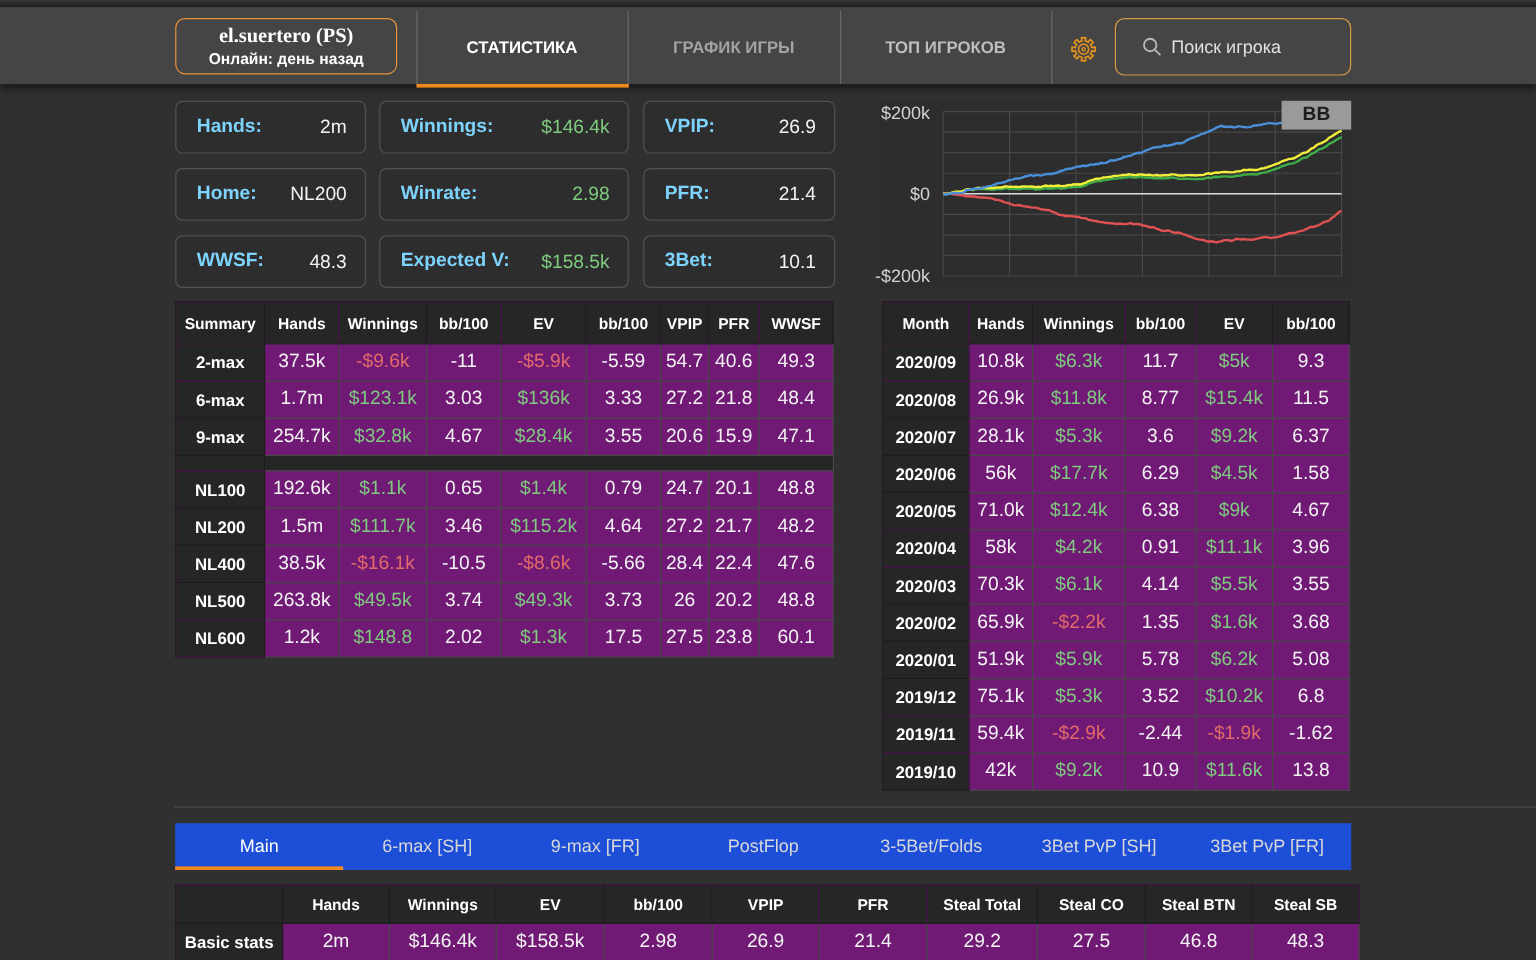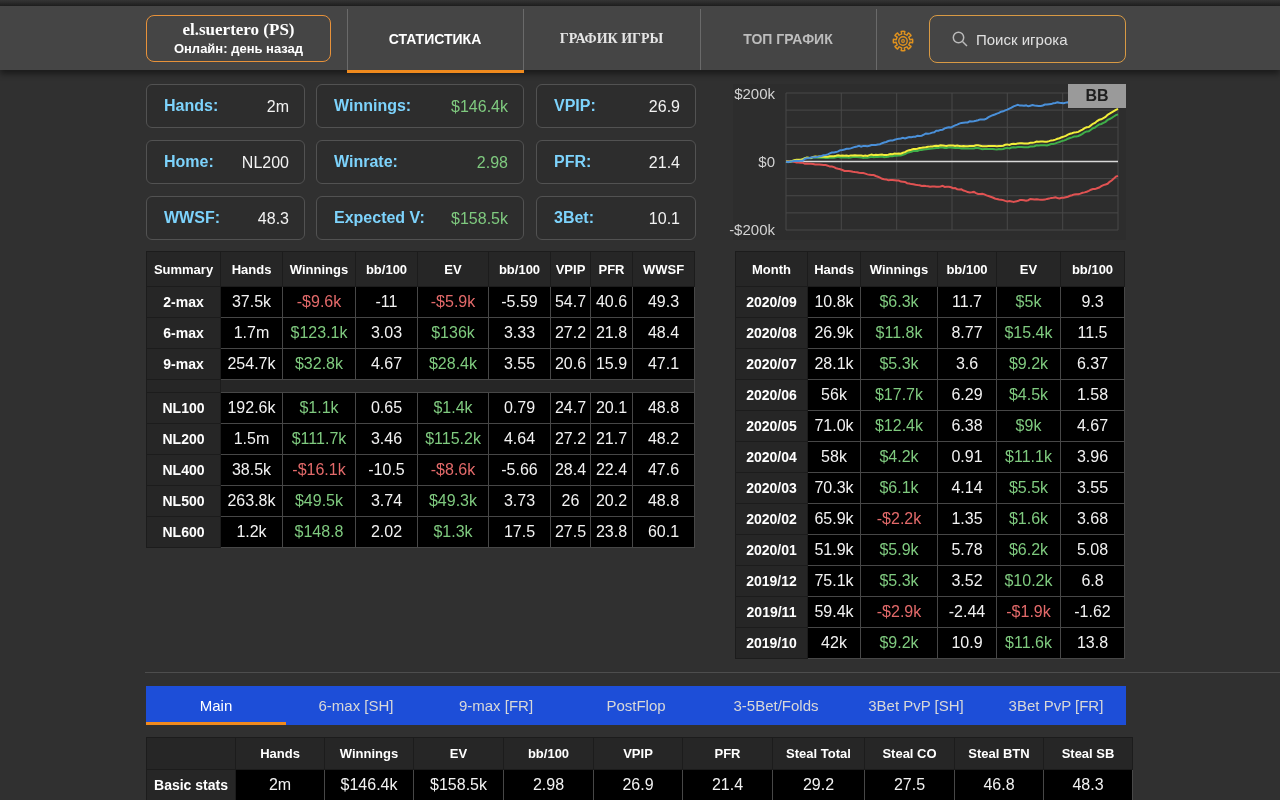--- a/index.html
+++ b/index.html
@@ -18,21 +18,21 @@
 .gear { position:absolute; left:892px; top:24px; }
 #search { position:absolute; left:929px; top:9px; width:197px; height:48px;
   border:1px solid #d89a44; border-radius:8px;padding-left:28px; }
 #search svg { position:absolute; left:21px; top:14px; }
 #search span { position:absolute; left:46px; top:15px; font-size:15px; color:#e0e0e0; }
 .sbox { position:absolute; height:44px; border:1px solid #525252; border-radius:6px;
   background:#2d2d2d; }
 .sbox .lbl { position:absolute; left:17px; top:12px; font-size:16px; font-weight:bold; color:#7dd3fc; }
 .sbox .val { position:absolute; right:15px; top:13px; font-size:16px; }
 .tbl { position:absolute; border-collapse:collapse; table-layout:fixed;
-  background:#000000; border:1px solid #1c1c1c; }
+  background:#701a75; border:1px solid #1c1c1c; }
 .tbl th { border:1px solid #1c1c1c; text-align:center; overflow:hidden; white-space:nowrap; }
 .tbl td { border:1px solid #474747; text-align:center; overflow:hidden; white-space:nowrap; }
 .tbl .hrow th { background:#262626; color:#fff; font-size:13px; font-weight:bold; height:35px; }
 .tbl td { height:31px; font-size:16px; color:#f2f2f2; }
 .tbl th.rl { background:#262626; color:#fff; font-size:14px; font-weight:bold; }
 .tbl tr.gap th, .tbl tr.gap td { background:#262626; height:13px; }
 .tbl tr.gap td { border-color:#474747; }
 #sumtbl { left:146px; top:251px; }
 #montbl { left:735px; top:251px; }
 #chart { position:absolute; left:733px; top:84px; width:393px; height:156px; background:#2d2d2d; }
@@ -53,22 +53,22 @@
 <div id="header">
   <div id="pbox">
       <div class="n">el.suertero (PS)</div>
       <div class="s">Онлайн: день назад</div>
     </div>
   <div class="vsep" style="left:347px"></div>
   <div class="vsep" style="left:523px"></div>
   <div class="vsep" style="left:700px"></div>
   <div class="vsep" style="left:876px"></div>
   <div class="tab" style="left:347px;width:176px;color:#fff;">СТАТИСТИКА</div>
-  <div class="tab" style="left:523px;width:177px;color:#e5e5e5;font-family:Liberation Serif, serif;">ГРАФИК ИГРЫ</div>
-  <div class="tab" style="left:700px;width:176px;color:#bdbdbd;">ТОП ГРАФИК</div>
+  <div class="tab" style="left:523px;width:177px;color:#a3a3a3;">ГРАФИК ИГРЫ</div>
+  <div class="tab" style="left:700px;width:176px;color:#bdbdbd;">ТОП ИГРОКОВ</div>
   <div id="uline"></div>
   <svg class="gear" width="22" height="22" viewBox="0 0 24 24">
       <path d="M10.01 1.59 A10.60 10.60 0 0 1 13.99 1.59 L13.42 4.53 A7.60 7.60 0 0 1 16.27 5.71 L17.96 3.23 A10.60 10.60 0 0 1 20.77 6.04 L18.29 7.73 A7.60 7.60 0 0 1 19.47 10.58 L22.41 10.01 A10.60 10.60 0 0 1 22.41 13.99 L19.47 13.42 A7.60 7.60 0 0 1 18.29 16.27 L20.77 17.96 A10.60 10.60 0 0 1 17.96 20.77 L16.27 18.29 A7.60 7.60 0 0 1 13.42 19.47 L13.99 22.41 A10.60 10.60 0 0 1 10.01 22.41 L10.58 19.47 A7.60 7.60 0 0 1 7.73 18.29 L6.04 20.77 A10.60 10.60 0 0 1 3.23 17.96 L5.71 16.27 A7.60 7.60 0 0 1 4.53 13.42 L1.59 13.99 A10.60 10.60 0 0 1 1.59 10.01 L4.53 10.58 A7.60 7.60 0 0 1 5.71 7.73 L3.23 6.04 A10.60 10.60 0 0 1 6.04 3.23 L7.73 5.71 A7.60 7.60 0 0 1 10.58 4.53 L10.01 1.59 Z" fill="none" stroke="#e0921e" stroke-width="1.6" stroke-linejoin="round"></path>
       <circle cx="12" cy="12" r="4.6" fill="none" stroke="#e0921e" stroke-width="1.5"></circle>
       <circle cx="12" cy="12" r="1.5" fill="none" stroke="#e0921e" stroke-width="1.2"></circle>
     </svg>
   <div id="search">
     <svg width="18" height="18" viewBox="0 0 18 18">
         <circle cx="7.5" cy="7.5" r="5.2" fill="none" stroke="#b9b9b9" stroke-width="1.5"></circle>
         <line x1="11.5" y1="11.5" x2="16" y2="16" stroke="#b9b9b9" stroke-width="1.5"></line>

